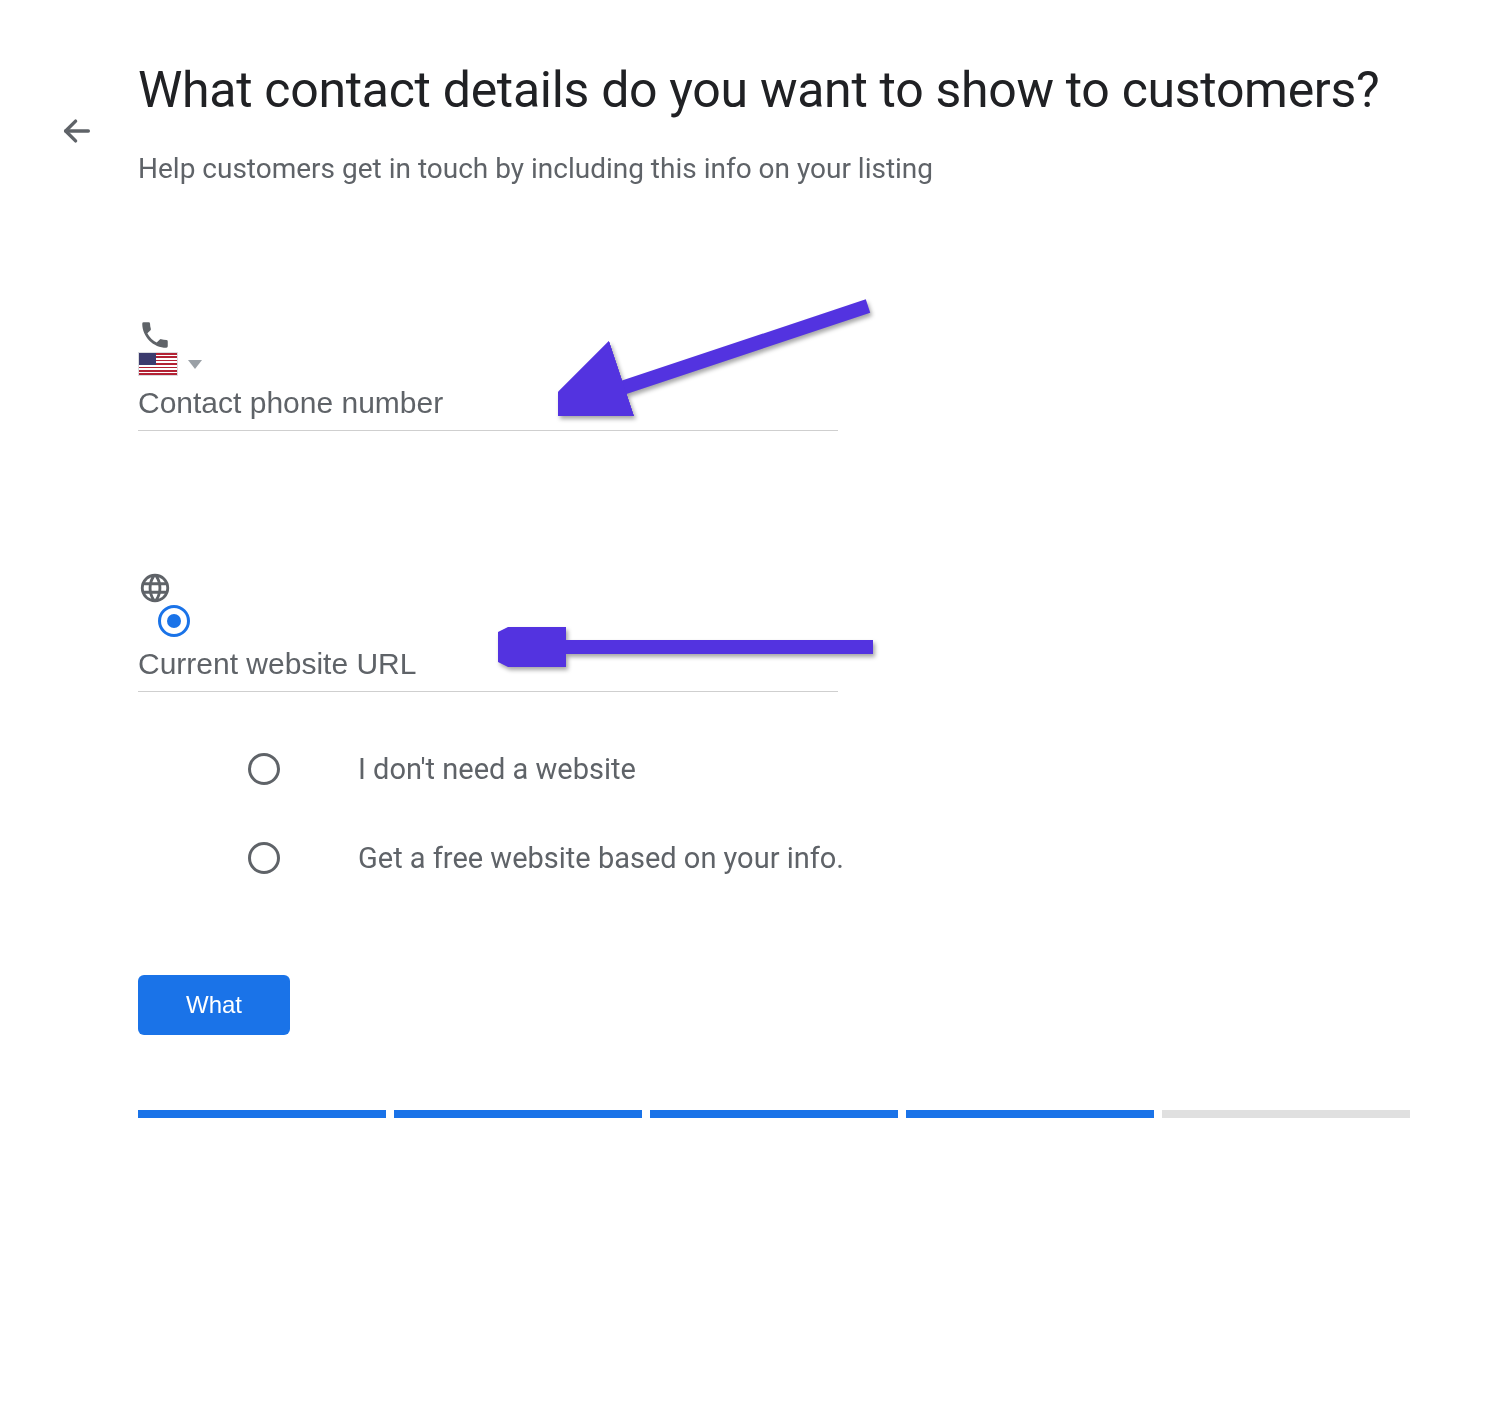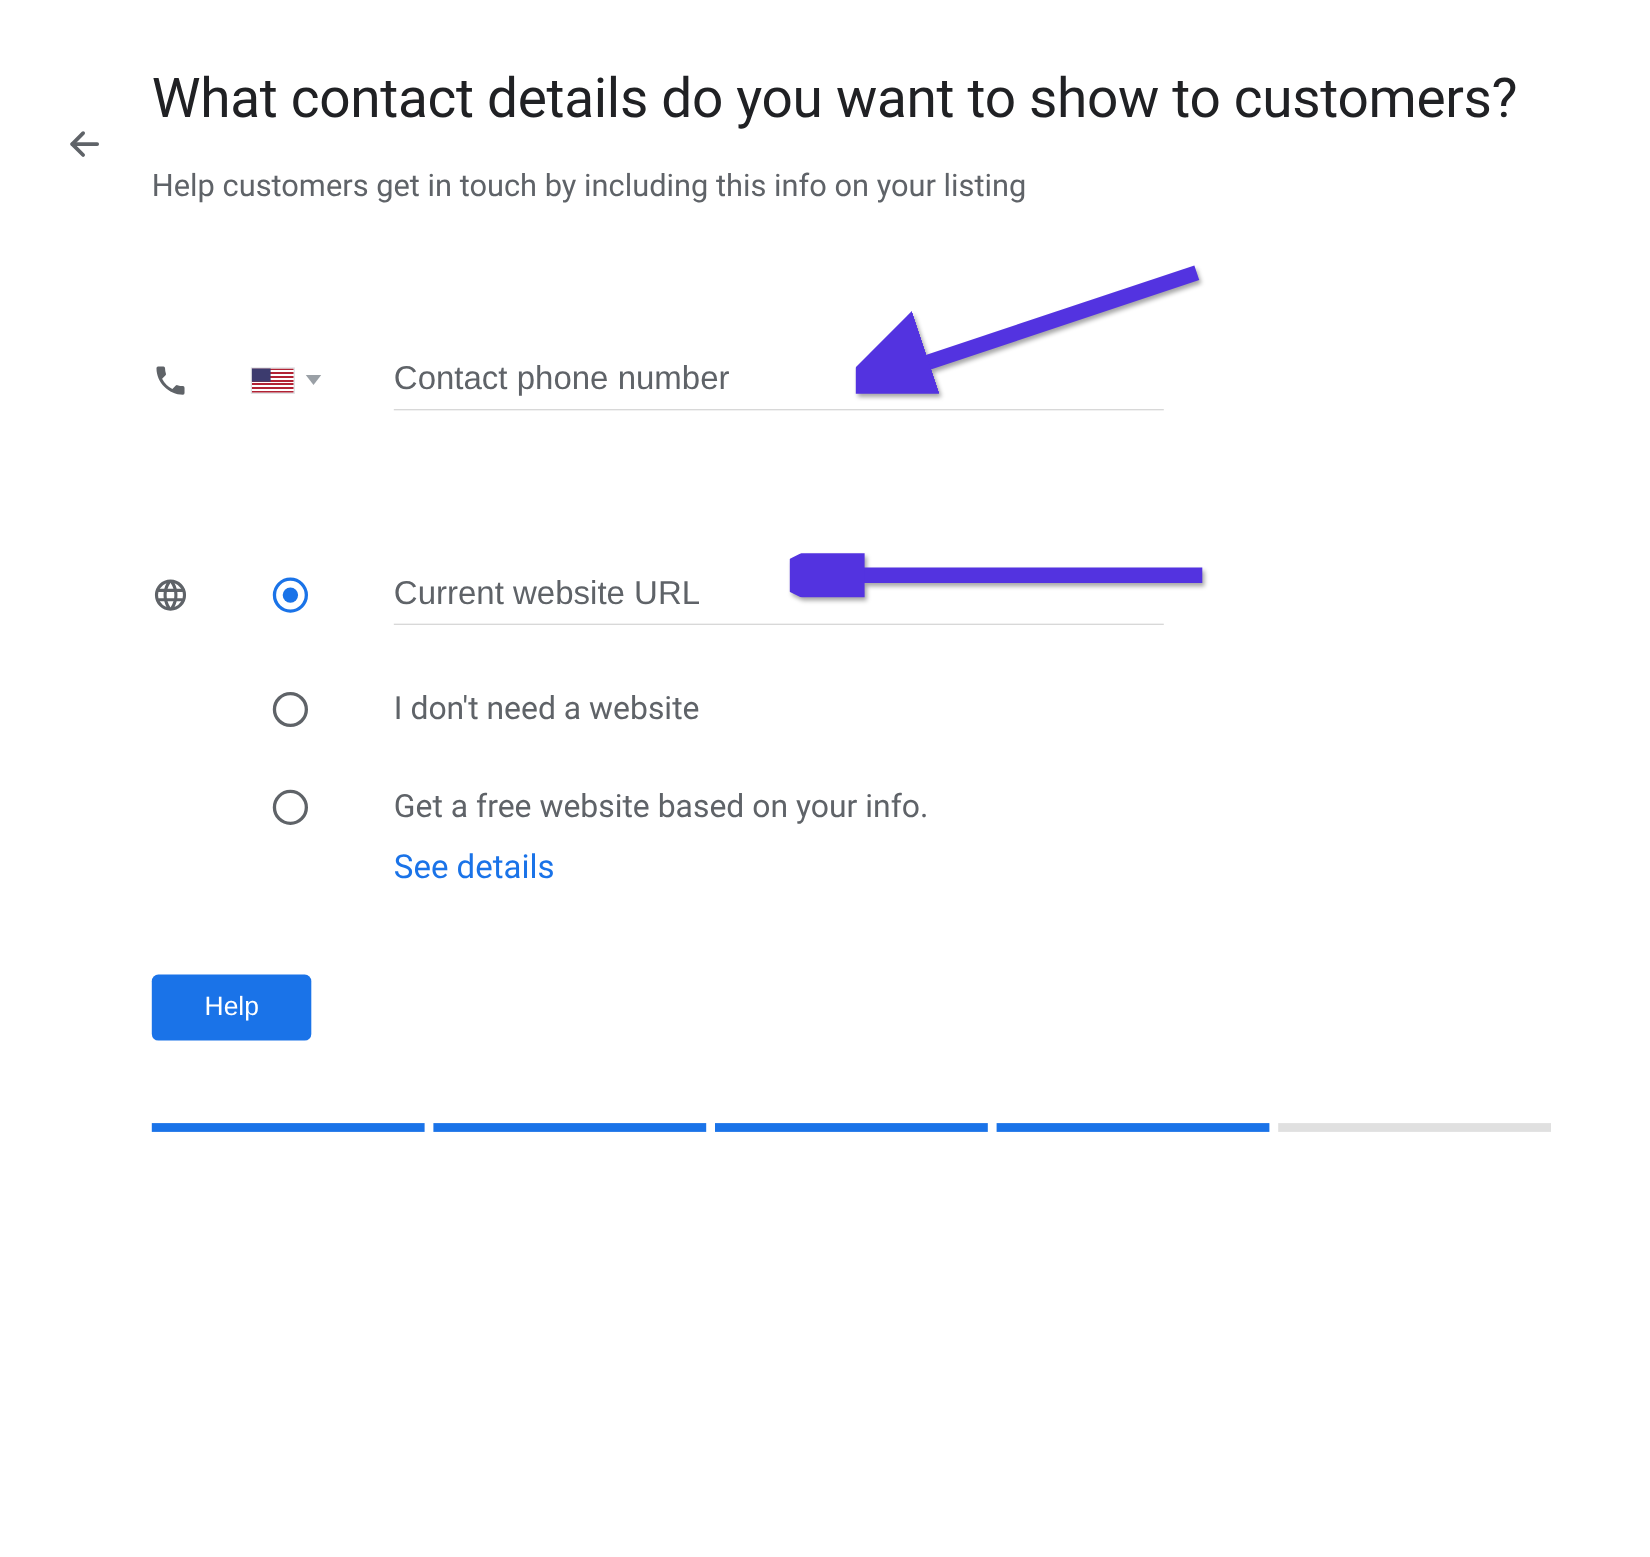--- a/index.html
+++ b/index.html
@@ -10,21 +10,21 @@
       height: 1415px;
       padding: 60px 90px 60px 60px;
       color: #202124;
     }
     .header-row { display: flex; align-items: center; gap: 44px; margin-bottom: 38px; }
     .back-arrow { width: 34px; height: 34px; margin-top: 14px; color: #5f6368; cursor: pointer; flex-shrink: 0; }
     .header-text { flex: 1; }
     .title { font-size: 50px; font-weight: 400; color: #202124; line-height: 1.22; letter-spacing: -0.3px; -webkit-font-smoothing: antialiased; }
     .subtitle { font-size: 28px; color: #5f6368; line-height: 1.4; margin-top: 28px; }
     .form-body { margin-left: 78px; margin-top: 130px; }
-    .row { display: flex; position: relative; }
+    .row { display: flex; position: relative; flex-direction: column; }
     .icon-col { width: 90px; display: flex; align-items: center; color: #5f6368; flex-shrink: 0; }
     .phone-icon { width: 34px; height: 34px; fill: #5f6368; }
     .globe-icon { width: 34px; height: 34px; fill: #5f6368; }
     .cc-col { width: 130px; display: flex; align-items: center; gap: 10px; cursor: pointer; flex-shrink: 0; }
     .flag {
       width: 40px; height: 24px; background:
         linear-gradient( to bottom,
           #b22234 0%, #b22234 7.7%, #fff 7.7%, #fff 15.4%,
           #b22234 15.4%, #b22234 23.1%, #fff 23.1%, #fff 30.8%,
           #b22234 30.8%, #b22234 38.5%, #fff 38.5%, #fff 46.1%,
@@ -151,25 +151,22 @@
   <div class="option-row" style="margin-bottom:20px;">
     <div class="icon-col"></div>
     <div class="radio-col">
       <span class="radio"></span>
     </div>
     <div class="text-col">
       <span class="opt-label">Get a free website based on your info.</span>
     </div>
   </div>
 
-  <div class="indent-text">
-    <span class="link">See details</span>
-  </div>
 
-  <button class="next-btn">Help</button>
+  <button class="next-btn">What</button>
 
   <div class="progress">
     <div class="seg done"></div>
     <div class="seg done"></div>
     <div class="seg done"></div>
     <div class="seg done"></div>
     <div class="seg"></div>
   </div>
 
 </div>

